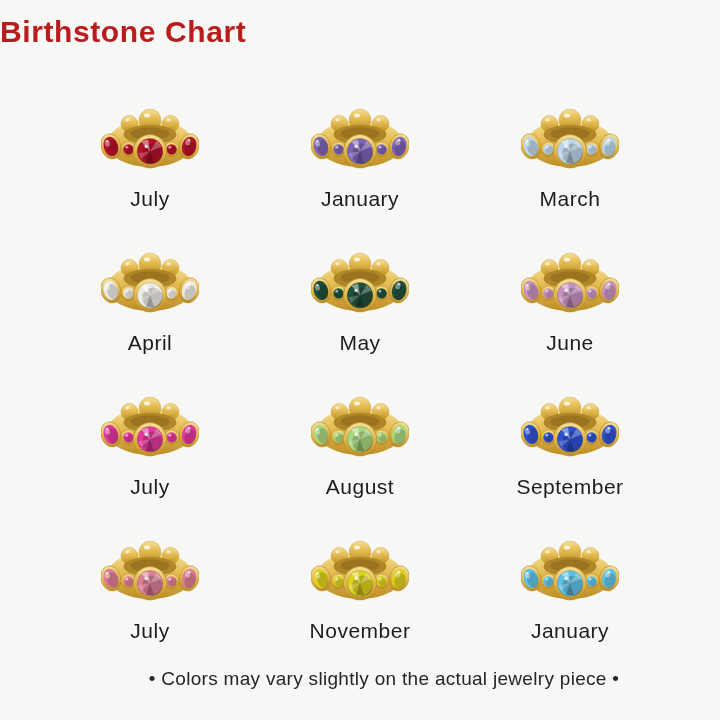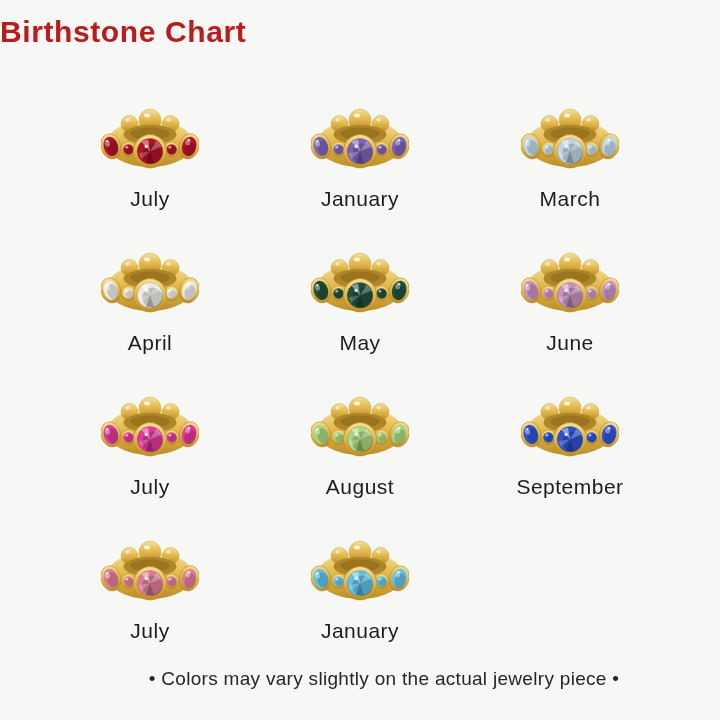--- a/index.html
+++ b/index.html
@@ -179,20 +179,26 @@
         <use href="#ring-shape"></use>
       </svg>
     <figcaption class="month">September</figcaption>
   </figure>
   <figure class="cell" style="--stone: #dc7e95;">
     <svg class="ring" viewBox="0 0 100 70">
         <use href="#ring-shape"></use>
       </svg>
     <figcaption class="month">July</figcaption>
   </figure>
+  <figure class="cell" style="--stone: #ddd11f;">
+    <svg class="ring" viewBox="0 0 100 70">
+        <use href="#ring-shape"></use>
+      </svg>
+    <figcaption class="month">November</figcaption>
+  </figure>
   <figure class="cell" style="--stone: #5fc1e6;">
     <svg class="ring" viewBox="0 0 100 70">
         <use href="#ring-shape"></use>
       </svg>
     <figcaption class="month">January</figcaption>
   </figure>
 </div>
 
 <div class="footnote">• Colors may vary slightly on the actual jewelry piece •</div>
 

